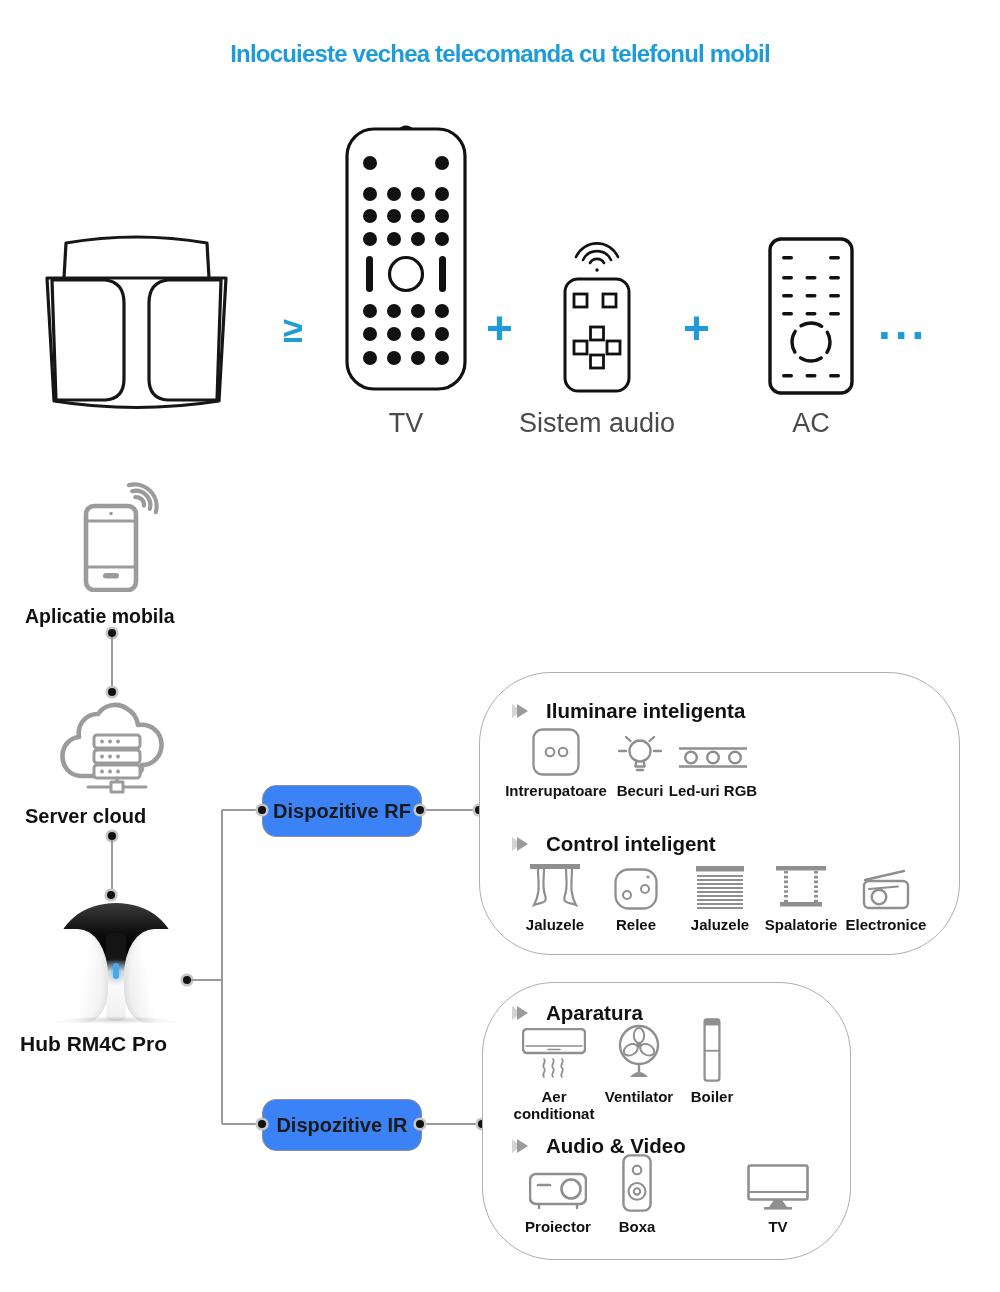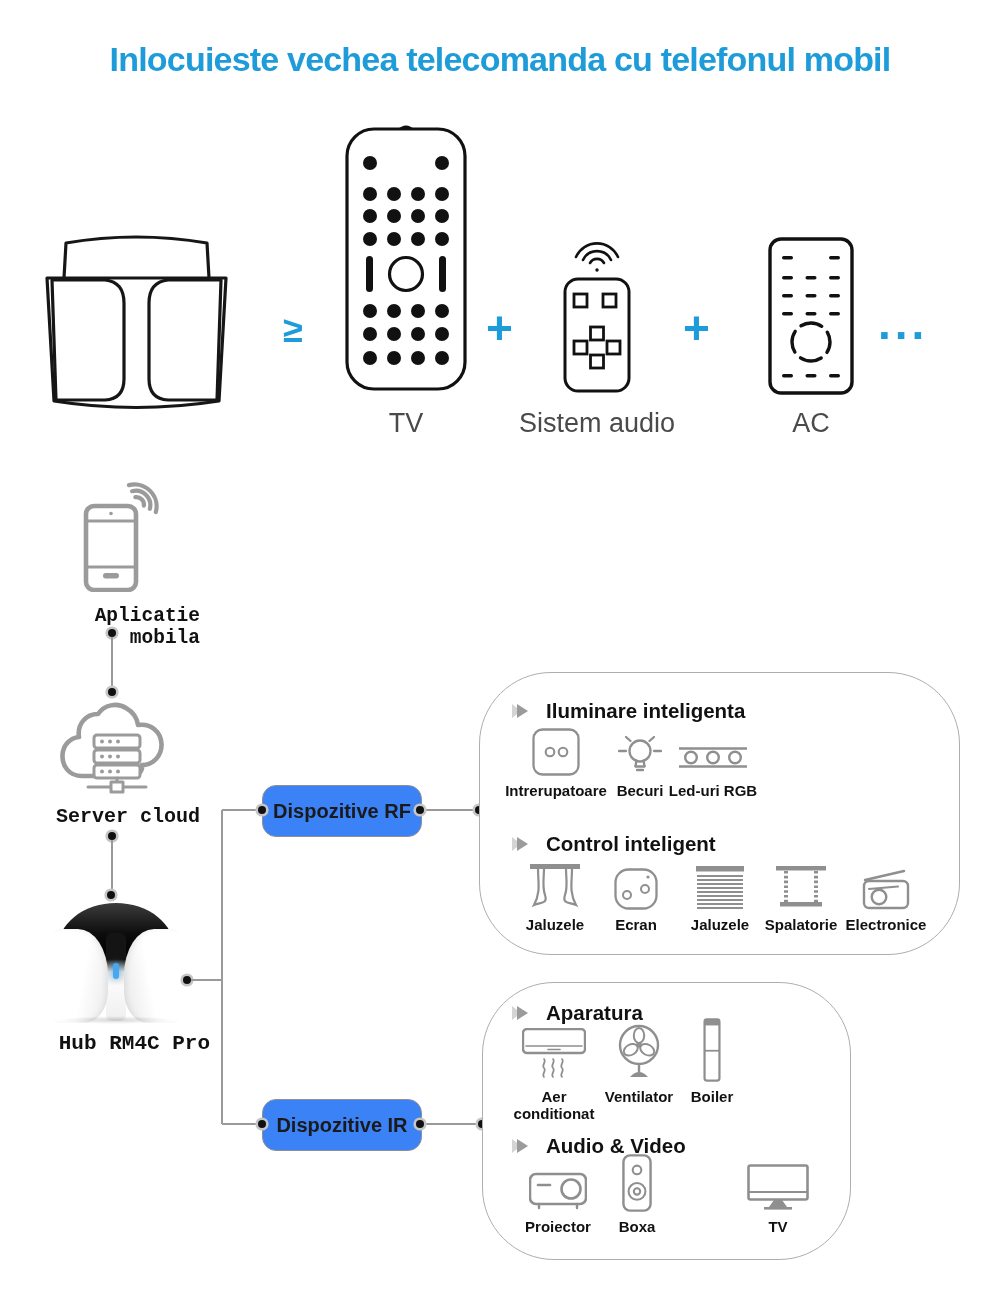--- a/index.html
+++ b/index.html
@@ -1,23 +1,23 @@
 <!DOCTYPE html>
 <html><head>
 <meta charset="utf-8">
 <style>
   html,body{margin:0;padding:0;background:#fff;}
   .stage{position:relative;width:1000px;height:1292px;background:#fff;overflow:hidden;
          font-family:"Liberation Sans",sans-serif;color:#1a1a1a;}
   .abs{position:absolute;}
   .title{position:absolute;top:40px;left:0;width:1000px;text-align:center;
-         font-size:34px;font-weight:bold;letter-spacing:-0.8px;color:#1d9cd9;}
+         font-size:24px;font-weight:bold;letter-spacing:-0.8px;color:#1d9cd9;}
   .op{position:absolute;color:#1d9cd9;font-weight:bold;line-height:1;}
   .dev-label{position:absolute;text-align:center;font-size:27px;color:#4a4a4a;}
-  .col-label{position:absolute;text-align:right;font-weight:bold;font-size:20px;color:#111;font-family:Liberation Mono, monospace;}
+  .col-label{position:absolute;text-align:left;font-weight:bold;font-size:20px;color:#111;}
   .node{position:absolute;width:8px;height:8px;background:#111;border-radius:50%;
         box-shadow:0 0 0 2.6px #c6c6c6;transform:translate(-50%,-50%);}
   .hline{position:absolute;height:1.3px;background:#9a9a9a;}
   .vline{position:absolute;width:1.3px;background:#9a9a9a;}
   .dev-box{position:absolute;width:158px;height:50px;border:1.3px solid #8f8f8f;border-radius:14px;
            background:#3b82f6;display:flex;align-items:center;justify-content:center;
            font-weight:bold;font-size:20px;}
   .panel{position:absolute;border:1.3px solid #aeaeae;border-radius:72px;background:#fff;}
   .sec-head{position:absolute;display:flex;align-items:center;gap:18px;}
   .sec-title{font-weight:bold;font-size:20.5px;color:#111;}
@@ -299,21 +299,21 @@
 
   <div class="item" style="left:598px;top:860px;width:76px">
     <div class="islot" style="height:50px">
       <svg width="44" height="42" viewBox="0 0 44 42" fill="none" stroke="#8f8f8f">
         <rect x="1.5" y="1.5" width="41" height="39" rx="13" stroke-width="2.3"></rect>
         <circle cx="13" cy="27" r="4" stroke-width="2"></circle>
           <circle cx="31" cy="21" r="4" stroke-width="2"></circle>
         <circle cx="34" cy="9" r="1.6" fill="#8f8f8f" stroke="none"></circle>
       </svg>
     </div>
-    <div class="ilabel">Ecran</div>
+    <div class="ilabel">Relee</div>
   </div>
 
   <div class="item" style="left:678px;top:860px;width:84px">
     <div class="islot" style="height:50px">
       <svg width="48" height="44" viewBox="0 0 48 44" fill="#8f8f8f">
         <rect x="0" y="0" width="48" height="5.5"></rect>
         <rect x="1" y="9" width="46" height="2"></rect>
           <rect x="1" y="13" width="46" height="2"></rect>
         <rect x="1" y="17" width="46" height="2"></rect>
           <rect x="1" y="21" width="46" height="2"></rect>

